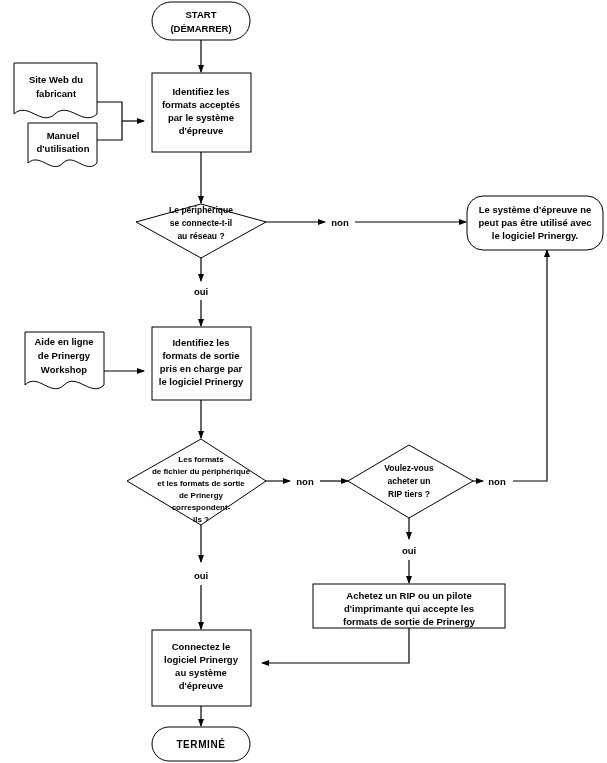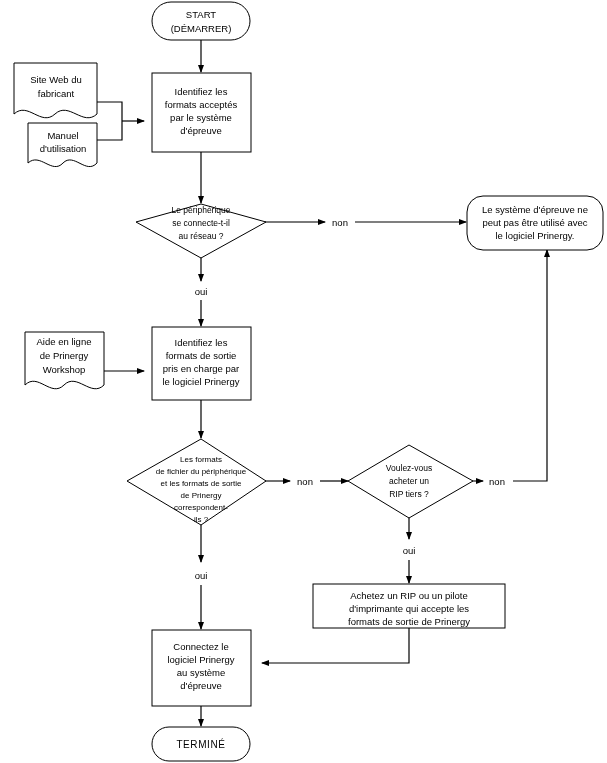--- a/index.html
+++ b/index.html
@@ -11,20 +11,21 @@
   body {
     width: 607px;
     height: 763px;
     font-family: "Liberation Sans", sans-serif;
     overflow: hidden;
   }
   #flow-root {
     position: relative;
     width: 536px;
     height: 763px;
+    font-weight: bold;
   }
   svg#flow-svg {
     position: absolute;
     top: 0;
     left: 0;
     width: 607px;
     height: 763px;
     display: block;
   }
   .shape-outline {

